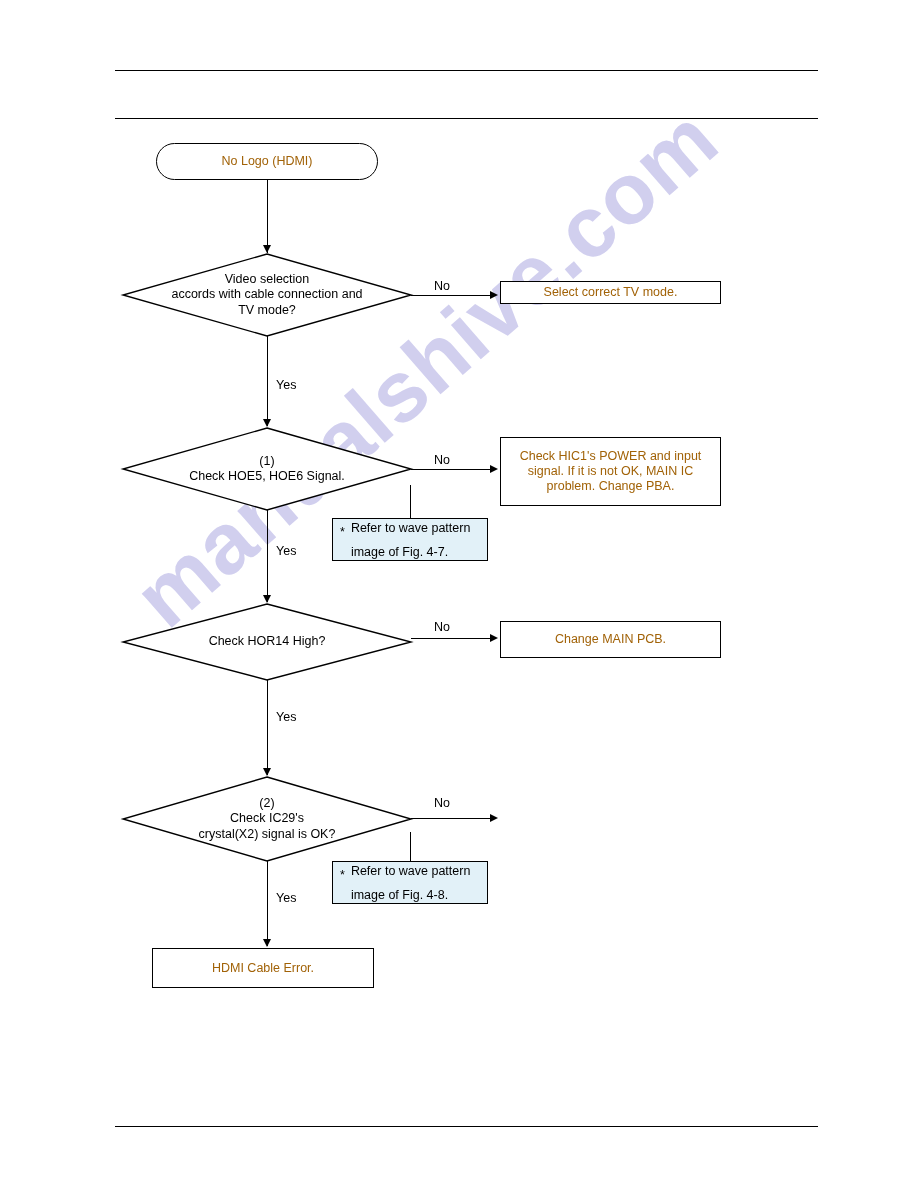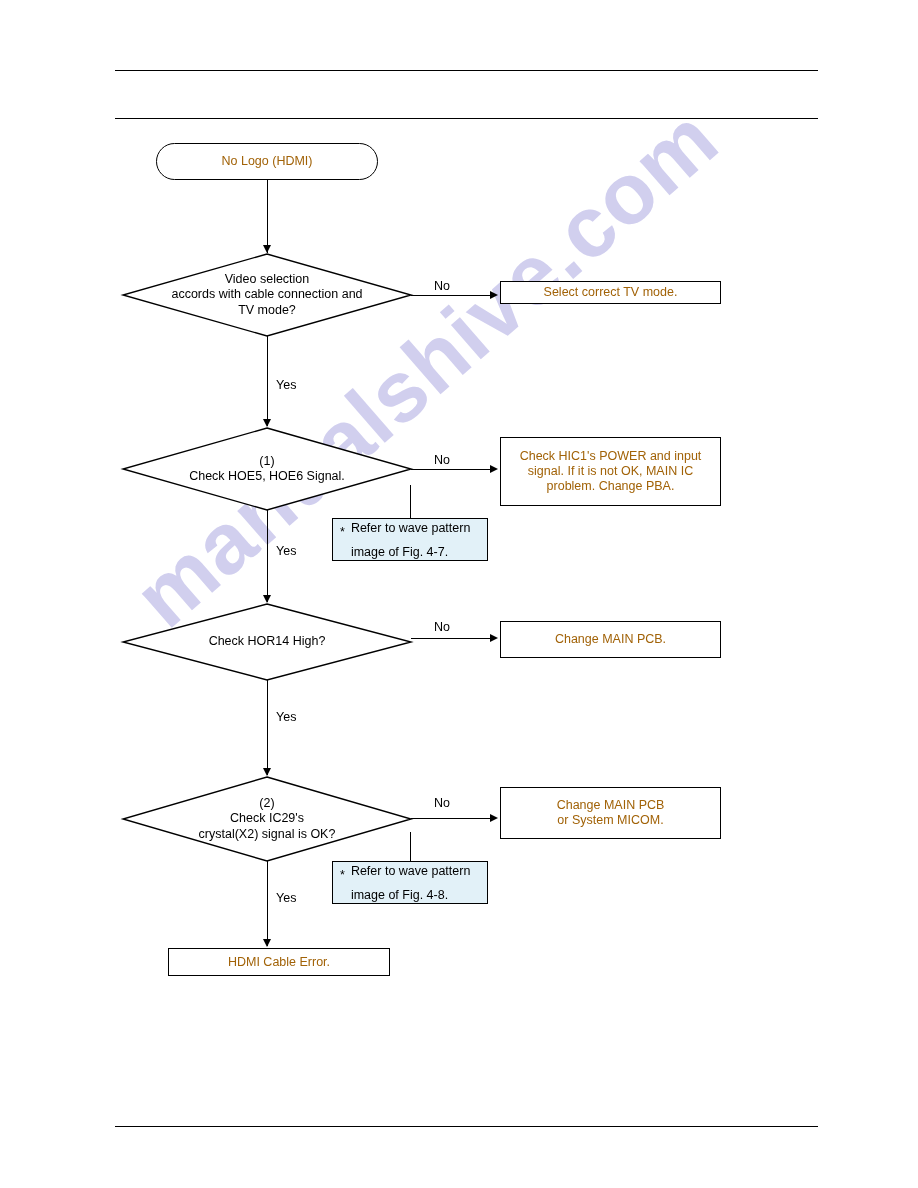--- a/index.html
+++ b/index.html
@@ -279,34 +279,30 @@
       </svg>
       <div class="dec-label">(2)
 Check IC29's
 crystal(X2) signal is OK?</div>
     </div>
 
     <div class="hline" style="left:411px; top:818px; width:81px;"></div>
     <div class="arrow-right" style="left:490px; top:813.5px;"></div>
     <div class="edge-label" style="left:434px; top:796px;">No</div>
 
-    <div class="proc-box" style="left:500px; top:787px; width:221px; height:52px;">
-      <span class="node-text">Change MAIN PCB
-or System MICOM.</span>
-    </div>
 
     <div class="vline" style="left:410px; top:832px; height:29px;"></div>
     <div class="note-box" style="left:332px; top:861px; width:156px; height:43px;">
       <span class="note-star">*</span>
       <span class="note-body">Refer to wave pattern
 image of Fig. 4-8.</span>
     </div>
 
     <div class="vline" style="left:267px; top:861px; height:85px;"></div>
     <div class="arrow-down" style="left:262.5px; top:939px;"></div>
     <div class="edge-label" style="left:276px; top:891px;">Yes</div>
 
-    <div class="proc-box" style="left:168px; top:948px; width:222px; height:28px;">
+    <div class="proc-box" style="left:152px; top:948px; width:222px; height:40px;">
       <span class="node-text">HDMI Cable Error.</span>
     </div>
 
   </div>
 </div>
 
 </body></html>

